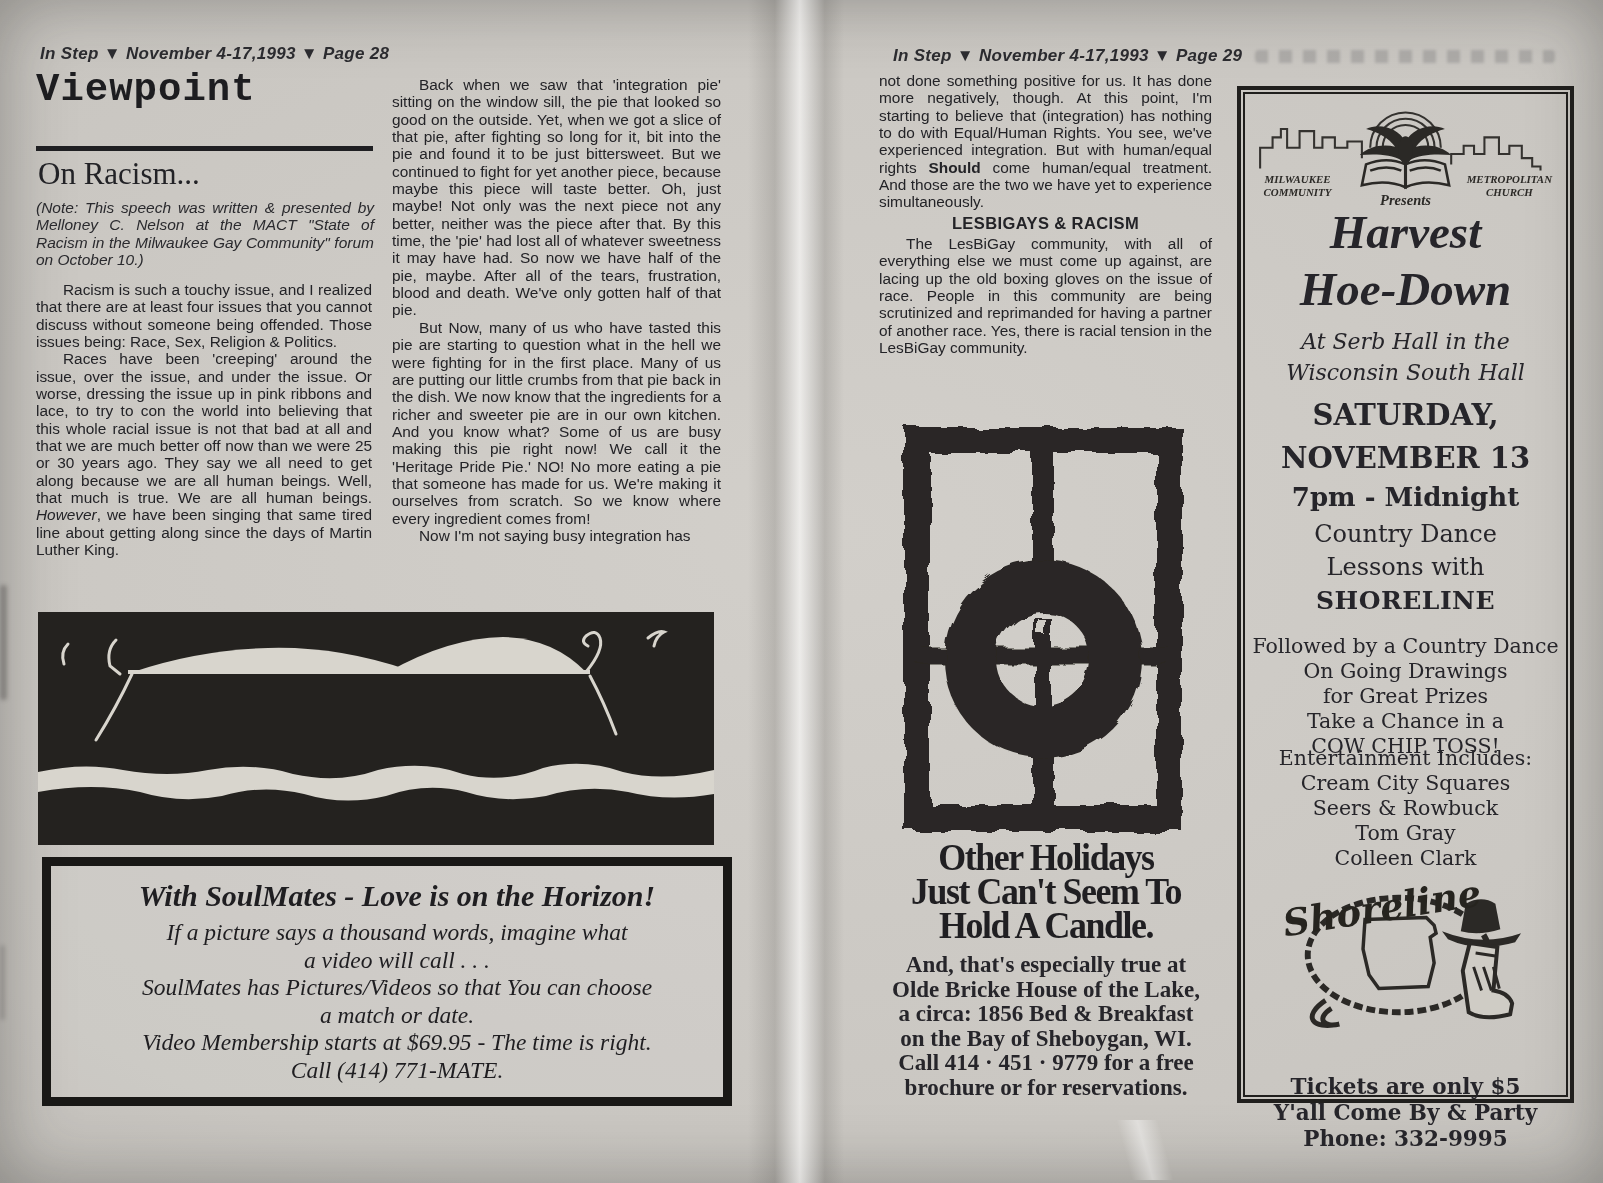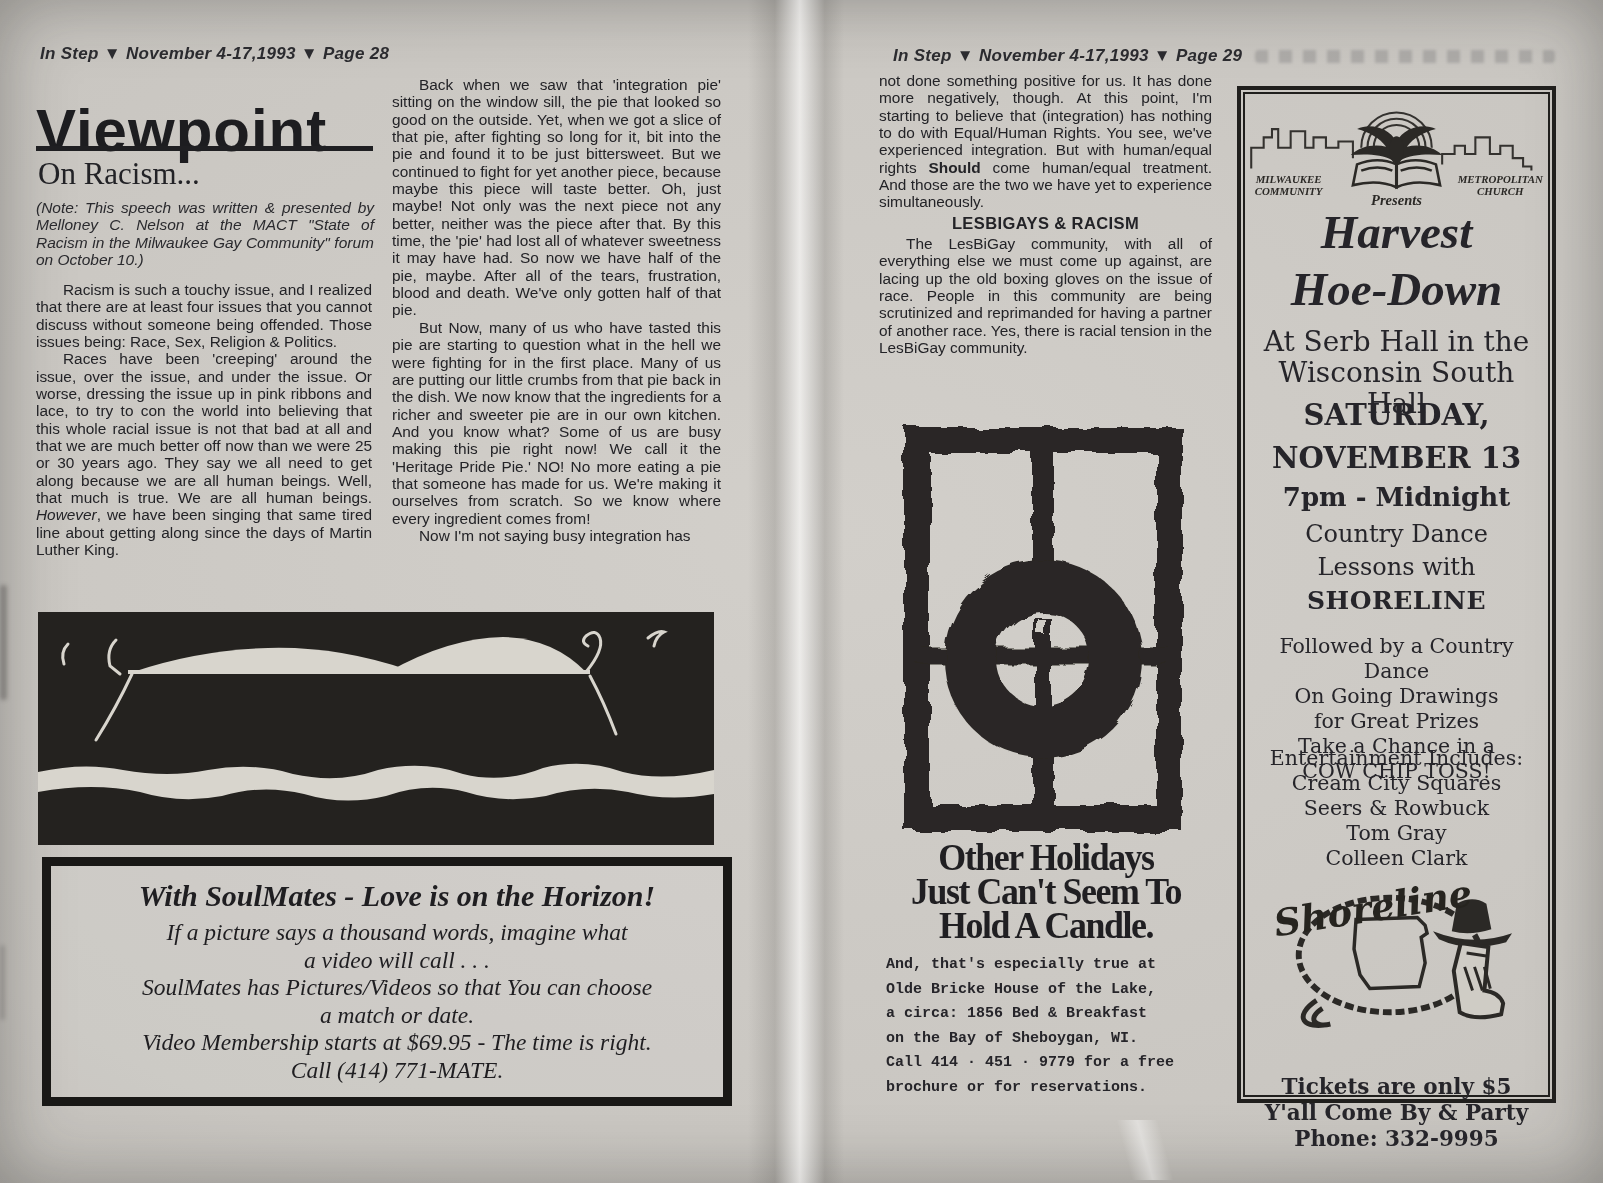--- a/index.html
+++ b/index.html
@@ -9,42 +9,42 @@
         background:radial-gradient(125% 105% at 52% 45%, #d2cfca 0%, #c9c6c1 55%, #b7b4af 88%, #a39f9a 100%);
         box-shadow:inset 0 0 70px rgba(30,28,25,.35);}
   .fold{position:absolute;left:748px;top:0;width:96px;height:100%;pointer-events:none;
         background:linear-gradient(90deg, rgba(80,78,74,0) 0%, rgba(80,78,74,.20) 28%,
                    rgba(255,255,255,.60) 54%, rgba(110,108,104,.26) 80%, rgba(110,108,104,0) 100%);}
   .abs{position:absolute;}
   .bodytext{font-size:15.4px;line-height:17.35px;text-align:justify;color:#232327;}
   .bodytext p{margin:0;text-indent:27px;}
   .bodytext p.noind{text-indent:0;}
   .pg-header{font-size:17px;font-style:italic;font-weight:bold;letter-spacing:.3px;color:#2b2b2f;}
-  .viewpoint{font-family:Liberation Sans, sans-serif;font-weight:bold;font-size:60px;letter-spacing:1px;color:#1d1d20;margin-top:28px;}
+  .viewpoint{font-family:Liberation Mono, monospace;font-weight:bold;font-size:39px;letter-spacing:1px;color:#1d1d20;}
   .rule{background:#1f1f22;}
   .artitle{font-family:"Liberation Serif",serif;font-size:31px;color:#222226;}
   .note{font-size:15.5px;font-style:italic;line-height:17.3px;text-align:justify;color:#2a2a2e;}
   .subhead{text-align:center;font-weight:bold;font-size:16.5px;letter-spacing:.4px;margin:4px 0 3px;}
   
   .soul{border:9px solid #191816;background:rgba(255,255,255,.07);text-align:center;
         font-family:"Liberation Serif",serif;color:#1f1e21;}
   .soul-h{margin-top:13px;font-size:30px;font-weight:bold;font-style:italic;}
   .soul-l{font-size:23.5px;font-style:italic;line-height:27.5px;}
   .soul-sp{margin-top:6px;}
   
   .candle-head{font-family:"Liberation Serif",serif;font-weight:bold;font-size:37px;line-height:34px;
                letter-spacing:-1.5px;text-align:center;transform:scaleX(.97);color:#201f22;}
-  .candle-body{font-family:Liberation Mono, monospace;font-weight:bold;font-size:15px;line-height:24.5px;
-               text-align:left;color:#26252a;}
+  .candle-body{font-family:Liberation Serif, serif;font-weight:bold;font-size:23px;line-height:24.5px;
+               text-align:center;color:#26252a;}
   
   .harvest{border:4px solid #201f1d;}
   .harvest-in{position:absolute;inset:2px;border:2px solid #201f1d;}
   .hv{position:absolute;left:0;right:0;text-align:center;color:#26252a;}
   .hv-title{font-family:"Liberation Serif",serif;font-style:italic;font-weight:bold;font-size:47px;line-height:57px;}
-  .hv-venue{font-family:"DejaVu Serif",serif;font-size:28px;line-height:31px;}
+  .hv-venue{font-family:"DejaVu Serif",serif;font-size:22px;line-height:31px;font-style:italic;}
   .hv-date{font-family:"DejaVu Serif",serif;font-weight:bold;font-size:29px;line-height:43px;}
   .hv-time{font-family:"DejaVu Serif",serif;font-weight:bold;font-size:26px;}
   .hv-lessons{font-family:"DejaVu Serif",serif;font-size:24px;line-height:33px;}
   .hv-band{font-family:"DejaVu Serif",serif;font-weight:bold;font-size:25px;letter-spacing:.5px;}
   .hv-list{font-family:"DejaVu Serif",serif;font-size:20.5px;line-height:25px;}
   .hv-tickets{font-family:"DejaVu Serif",serif;font-weight:bold;font-size:21.5px;line-height:26px;}
   .hv-script{position:absolute;left:50%;top:792px;transform:translateX(-62%) rotate(-9deg);
              font-family:"DejaVu Serif",serif;font-style:italic;font-weight:bold;font-size:37px;color:#26241f;}
   
   .ghost{background:repeating-linear-gradient(90deg, rgba(70,70,76,.22) 0 13px, rgba(70,70,76,0) 13px 24px);
@@ -143,21 +143,21 @@
   </div>
   <div class="abs candle-body" style="left:886px;top:953px;width:320px;">
     <div>And, that's especially true at</div>
     <div>Olde Bricke House of the Lake,</div>
     <div>a circa: 1856 Bed &amp; Breakfast</div>
     <div>on the Bay of Sheboygan, WI.</div>
     <div>Call 414 · 451 · 9779 for a free</div>
     <div>brochure or for reservations.</div>
   </div>
 
-  <div class="abs harvest" style="left:1237px;top:86px;width:311px;height:1009px;">
+  <div class="abs harvest" style="left:1237px;top:86px;width:311px;height:1009px;padding-left:18px;">
     <div class="harvest-in">
 
       <svg class="hv" style="top:6px;" width="100%" height="108" viewBox="0 0 292 104">
         <g fill="none" stroke="#34322f" stroke-width="2">
           <path d="M6,66 V46 h12 v-10 h8 v-8 h6 v18 h12 v-16 h14 v16 h8 v-10 h12 v10 h12 v-6 h14 v16"></path>
           <path d="M190,62 v-10 h12 v-8 h10 v8 h10 v-16 h14 v16 h10 v-8 h12 v12 h10 v8 h8 v4"></path>
           <path d="M112,46 A34,34 0 0 1 180,46"></path>
           <path d="M118,46 A28,28 0 0 1 174,46"></path>
           <path d="M124,46 A22,22 0 0 1 168,46"></path>
           <path d="M146,44 V84" stroke-width="3"></path>

